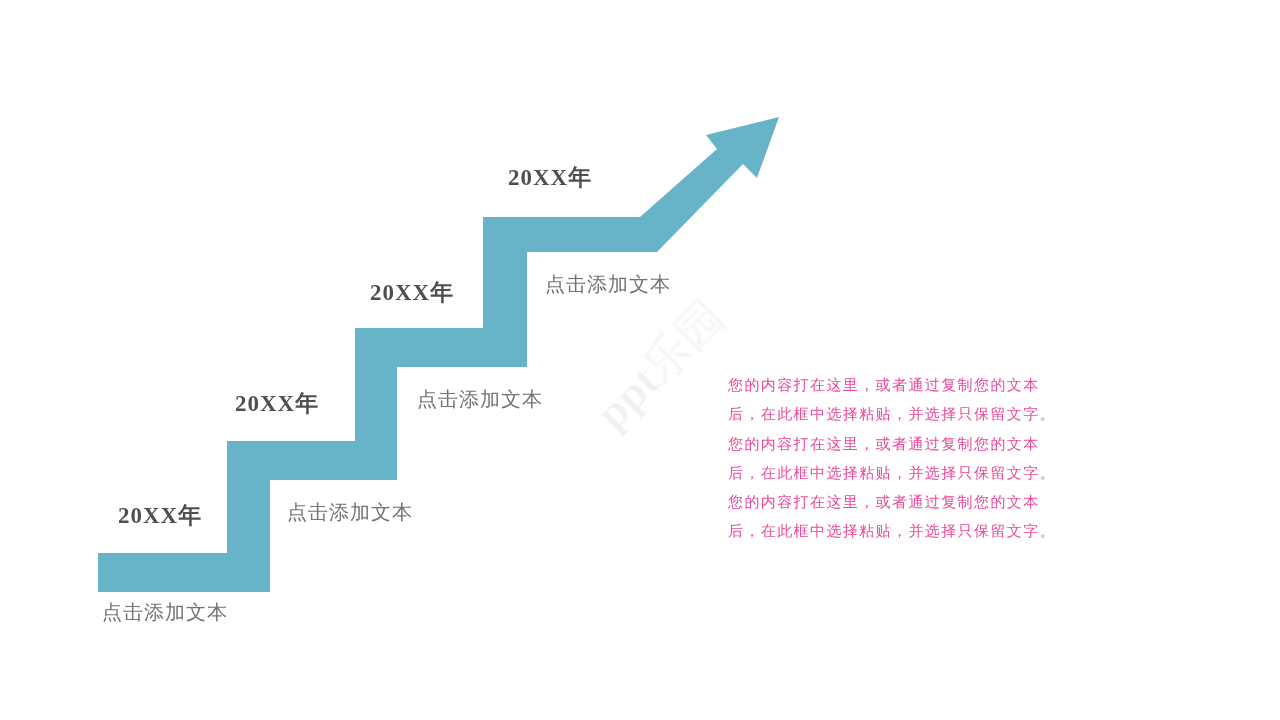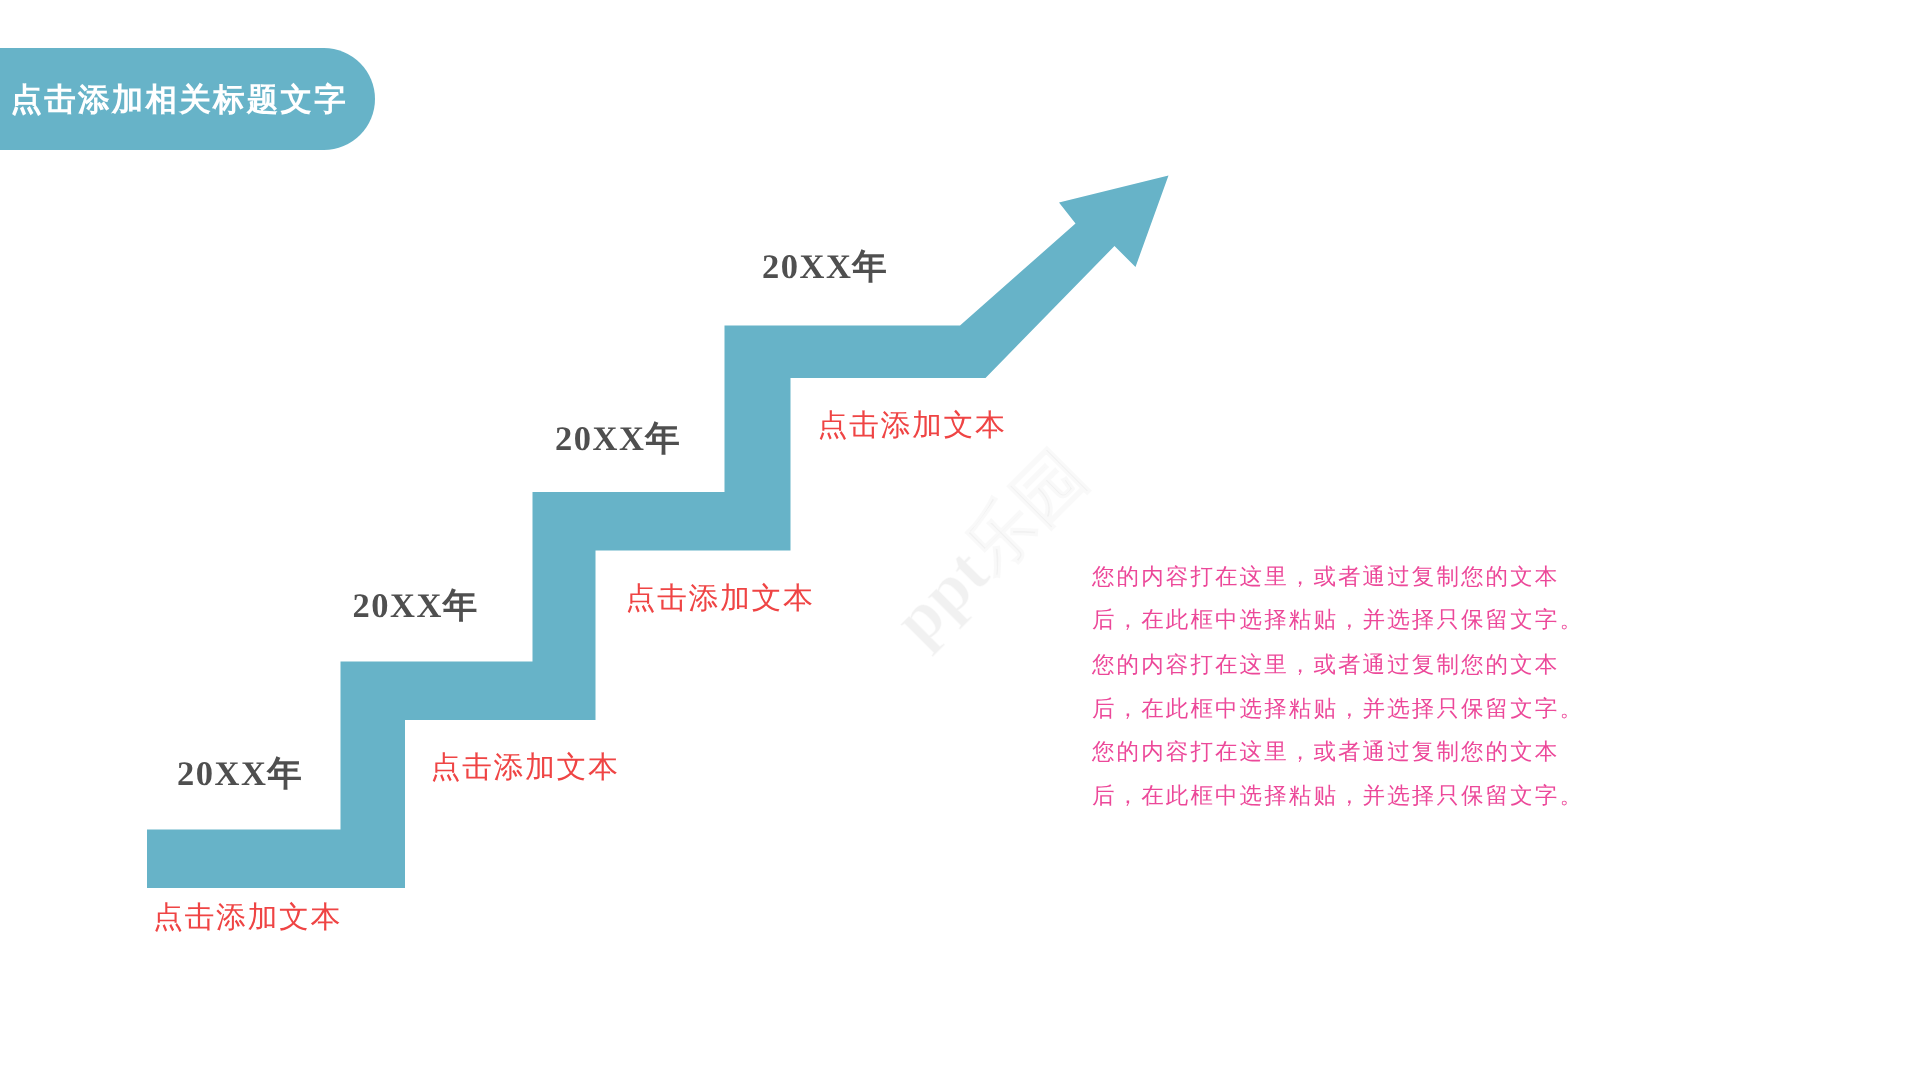--- a/index.html
+++ b/index.html
@@ -13,21 +13,21 @@
   
   .badge{position:absolute;left:0;top:32px;width:250px;height:68px;
          background:#67b3c8;border-radius:0 34px 34px 0;z-index:3;
          display:flex;align-items:center;}
   .badge span{color:#ffffff;font-size:21px;font-weight:bold;
               letter-spacing:1.5px;padding-left:7px;white-space:nowrap;}
 
   
   .year{position:absolute;z-index:4;font-size:23px;font-weight:bold;
         color:#4f4f4f;letter-spacing:1px;line-height:23px;white-space:nowrap;text-align:center;}
-  .caption{position:absolute;z-index:4;font-size:20px;color:#ef4444;
+  .caption{position:absolute;z-index:4;font-size:20px;color:#737373;
            letter-spacing:1px;line-height:24px;white-space:nowrap;}
 
   
   .body-text{position:absolute;left:728px;top:371px;z-index:4;
              font-size:15px;color:#ec4899;letter-spacing:1.4px;}
   .body-text div{height:29.3px;line-height:29.3px;white-space:nowrap;}
 
   
   .watermark{position:absolute;left:540px;top:280px;width:240px;height:170px;
              z-index:1;display:flex;align-items:center;justify-content:center;
@@ -41,23 +41,20 @@
 <div class="slide">
 
   <svg class="stairs-svg" width="1280" height="720" viewBox="0 0 1280 720">
     <path d="M98,592 V553 H227 V441 H355 V328 H483 V217 H640
              L717,149 L706,135 L779,117 L757,178 L743,164
              L657,252 H527 V367 H397 V480 H270 V592 Z" fill="#67b3c8"></path>
   </svg>
 
   <div class="watermark">ppt乐园</div>
 
-  <div class="badge">
-    <span>点击添加相关标题文字</span>
-  </div>
 
   <div class="year" style="left:118px;top:504px">20XX年</div>
   <div class="year" style="left:235px;top:392px">20XX年</div>
   <div class="year" style="left:370px;top:281px">20XX年</div>
   <div class="year" style="left:508px;top:166px">20XX年</div>
 
   <div class="caption" style="left:102px;top:600px">点击添加文本</div>
   <div class="caption" style="left:287px;top:500px">点击添加文本</div>
   <div class="caption" style="left:417px;top:387px">点击添加文本</div>
   <div class="caption" style="left:545px;top:272px">点击添加文本</div>

